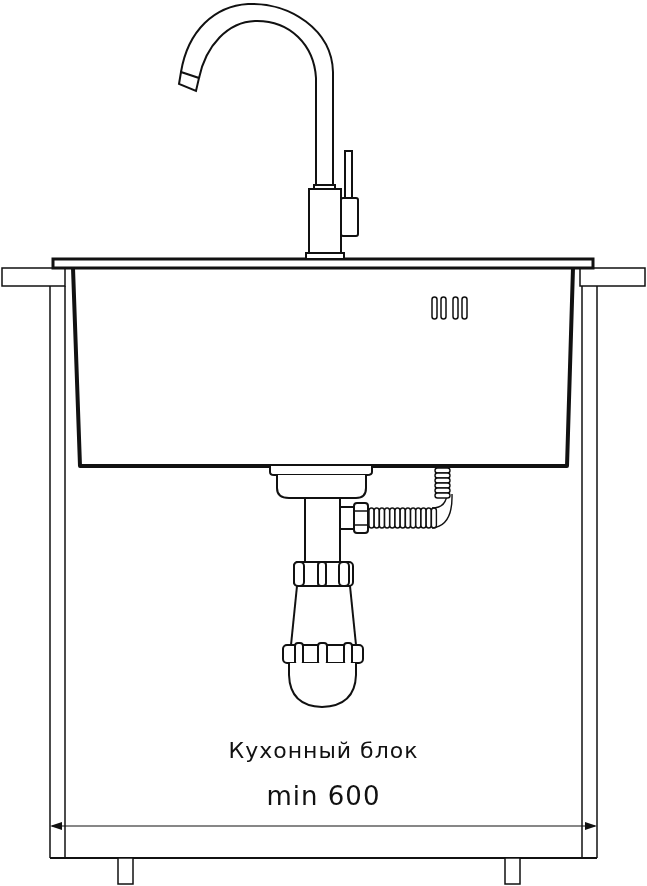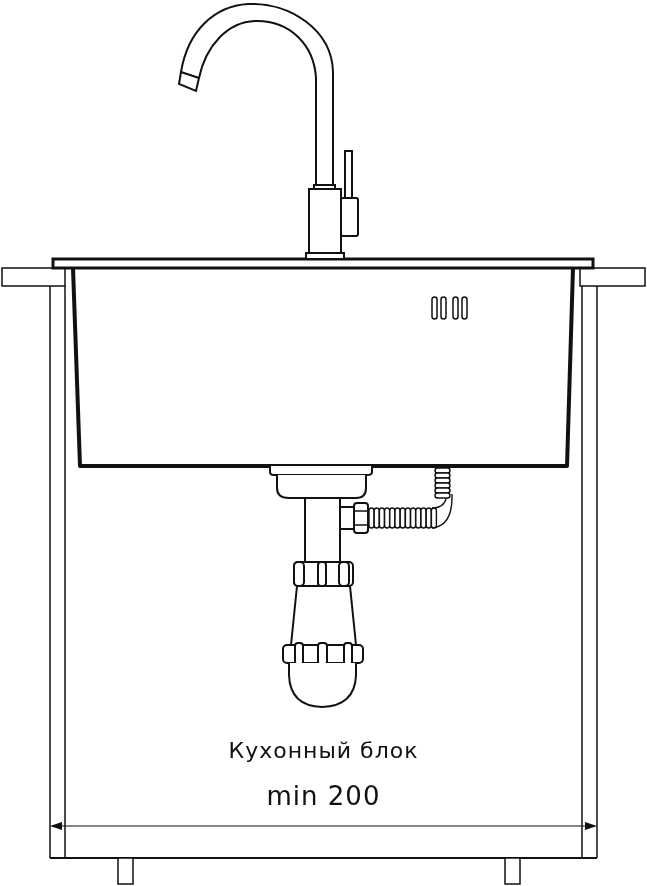--- a/index.html
+++ b/index.html
@@ -116,14 +116,14 @@
       <path d="M 289 663 L 289 675 Q 290 706 322 707 Q 355 706 356 675 L 356 663" fill="#fff" stroke="#111" stroke-width="2"></path>
     </g>
     <g id="g-dimension">
         <line x1="52" y1="826" x2="595" y2="826" stroke="#111111" stroke-width="1.2"></line>
         <path d="M 50 826 L 62 822 L 62 830 Z" fill="#111111"></path>
         <path d="M 597 826 L 585 822 L 585 830 Z" fill="#111111"></path>
       </g>
   </svg>
 
   <div class="label" id="caption-line1">Кухонный блок</div>
-  <div class="label" id="caption-line2">min 200</div>
+  <div class="label" id="caption-line2">min 600</div>
 </div>
 
 </body></html>

